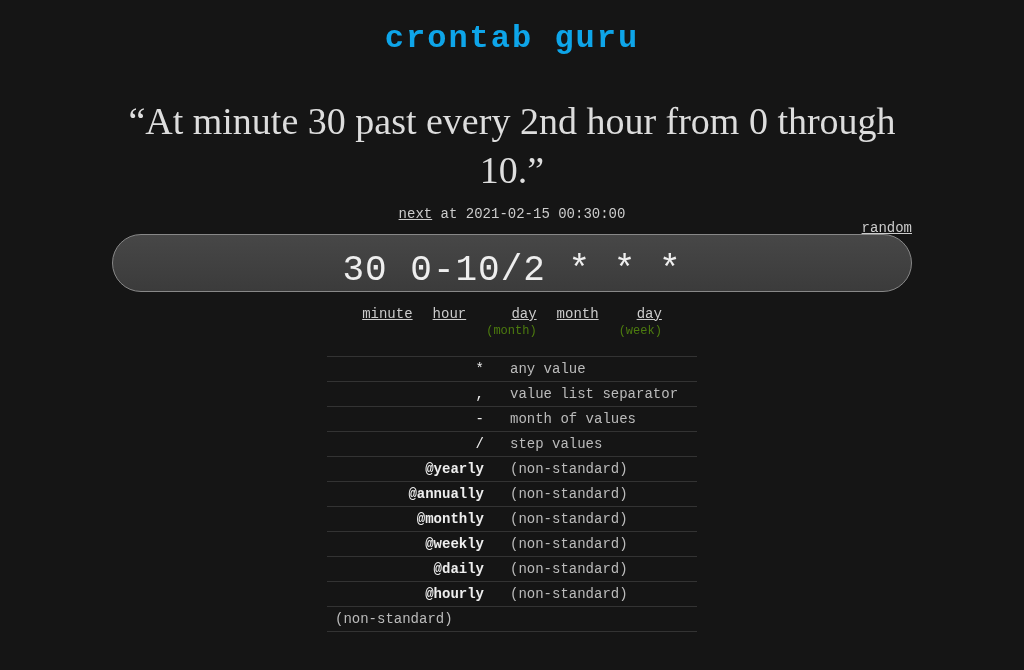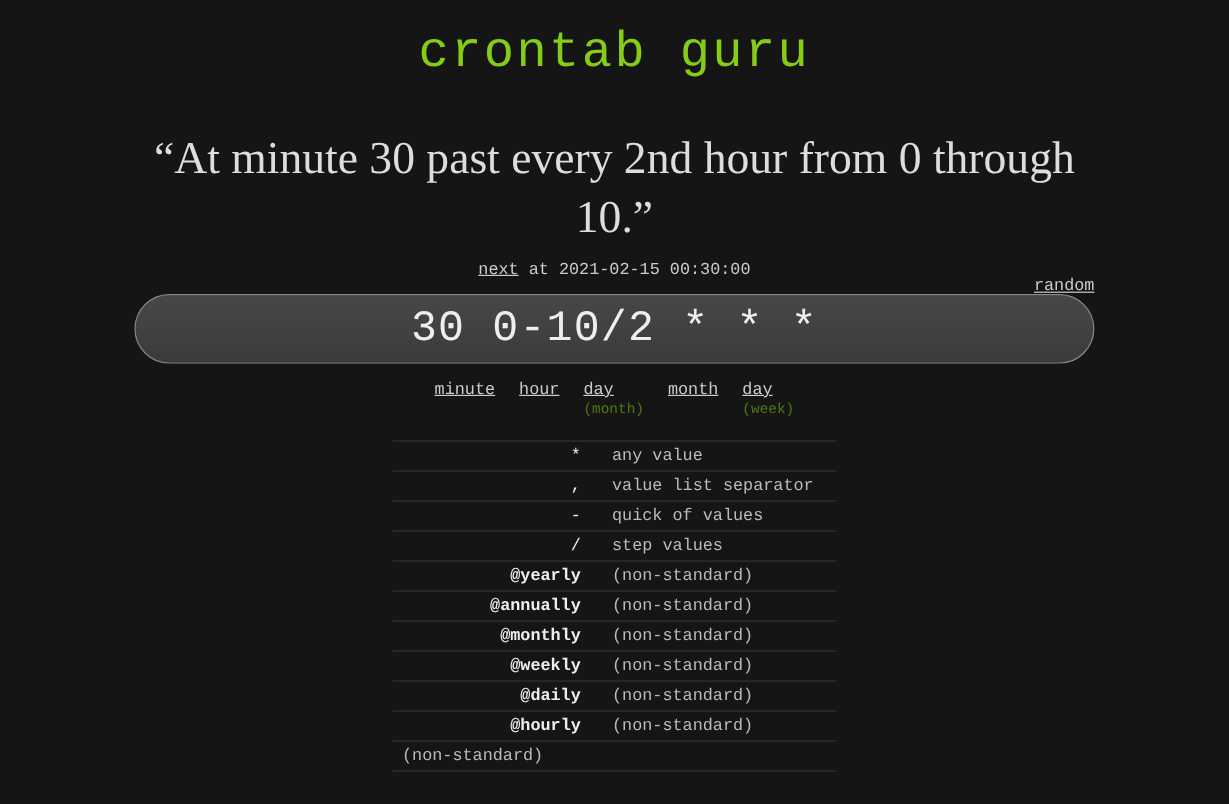--- a/index.html
+++ b/index.html
@@ -10,24 +10,24 @@
       width: 1024px;
       height: 670px;
       overflow: hidden;
     }
     .header {
       text-align: center;
       padding-top: 20px;
     }
     .title {
       font-family: "Courier New", monospace;
-      color: #84cc16;
-      font-size: 42px;
+      color: #0ea5e9;
+      font-size: 32px;
       letter-spacing: 2px;
-      font-weight: normal;
+      font-weight: bold;
     }
     .subtitle {
       color: #ddd;
       font-size: 14px;
       margin-top: 8px;
     }
     .subtitle a {
       color: #ddd;
       text-decoration: underline;
     }
@@ -64,21 +64,21 @@
       text-decoration: underline;
       font-size: 14px;
     }
     .cron-input-wrap {
       margin-top: 12px;
       background: linear-gradient(#474747, #3b3b3b);
       border: 1px solid #888;
       border-radius: 40px;
       height: 58px;
       display: flex;
-      align-items: center;
+      align-items: flex-end;
       justify-content: center;
     }
     .cron-input {
       background: transparent;
       border: none;
       outline: none;
       color: #eee;
       font-family: "Courier New", monospace;
       font-size: 36px;
       text-align: center;
@@ -86,21 +86,21 @@
       letter-spacing: 1px;
     }
     .field-labels {
       display: flex;
       justify-content: center;
       gap: 20px;
       margin-top: 14px;
       font-size: 14px;
       color: #ccc;
     }
-    .field-item { text-align: left; }
+    .field-item { text-align: right; }
     .field-item .f1 { text-decoration: underline; display:block;}
     .field-item .f2 { font-size: 12px; color:#4d7c0f;}
     .legend {
       margin: 18px auto 0;
       width: 370px;
     }
     .legend-row {
       display: flex;
       border-top: 1px solid #333;
       padding: 4px 0;
@@ -158,21 +158,21 @@
       <div class="legend-row">
         <div class="legend-sym">*</div>
         <div class="legend-desc">any value</div>
       </div>
       <div class="legend-row">
         <div class="legend-sym">,</div>
         <div class="legend-desc">value list separator</div>
       </div>
       <div class="legend-row">
         <div class="legend-sym">-</div>
-        <div class="legend-desc">quick of values</div>
+        <div class="legend-desc">month of values</div>
       </div>
       <div class="legend-row">
         <div class="legend-sym">/</div>
         <div class="legend-desc">step values</div>
       </div>
       <div class="legend-row">
         <div class="legend-sym bold">@yearly</div>
         <div class="legend-desc">(non-standard)</div>
       </div>
       <div class="legend-row">

